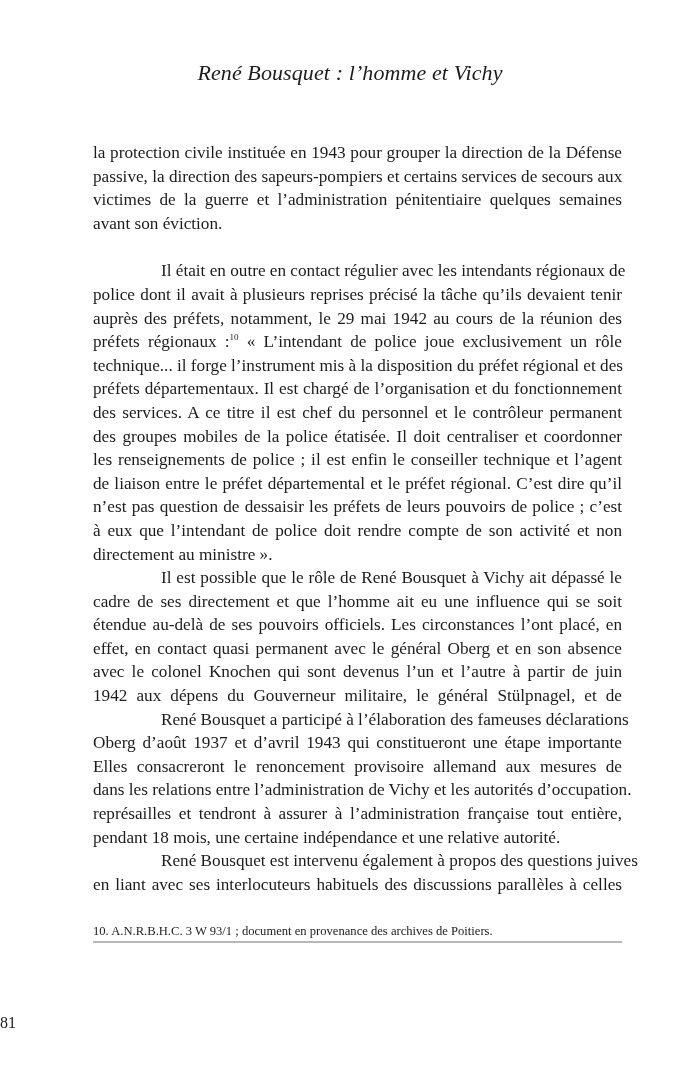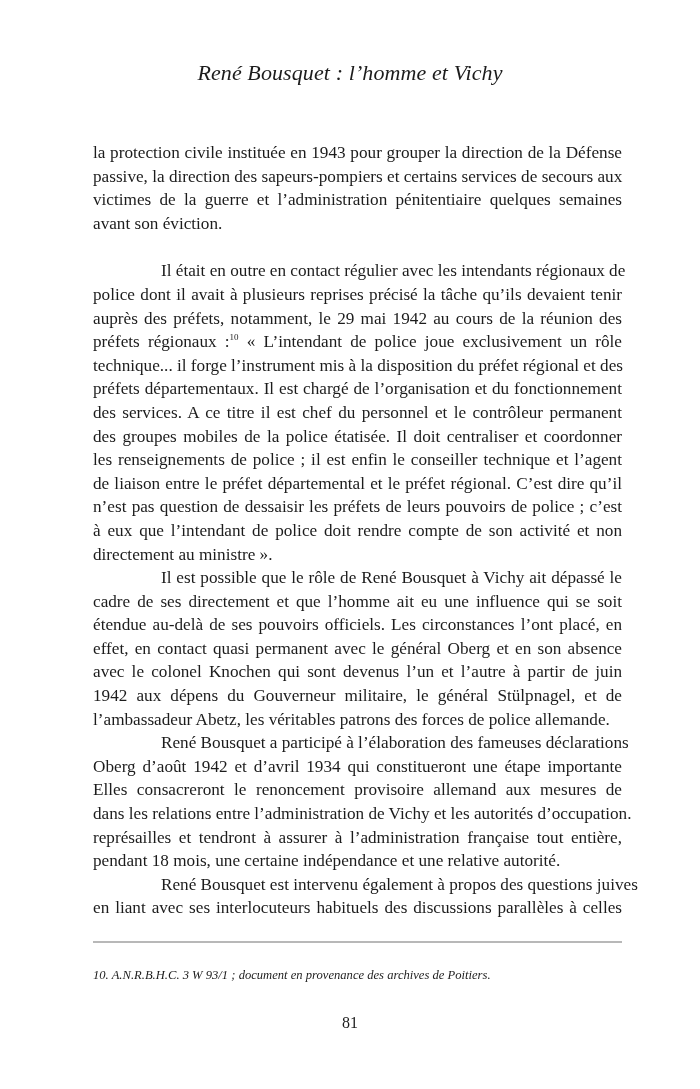--- a/index.html
+++ b/index.html
@@ -57,33 +57,32 @@
     .footnote-rule {
       position: absolute;
       top: 941px;
       left: 93px;
       width: 529px;
       height: 2px;
       background: #b8b8b8;
     }
     .footnote {
       position: absolute;
-      top: 967px;
+      top: 923px;
       left: 93px;
       width: 529px;
-      font-style: italic;
       font-size: 12.6px;
       line-height: 16px;
     }
     .page-number {
       position: absolute;
       top: 1014px;
       left: 0;
       width: 700px;
-      text-align: center;
+      text-align: left;
       font-size: 16px;
     }
   </style>
 </head>
 <body>
 
 <div class="running-head">René Bousquet : l’homme et Vichy</div>
 
 <div class="body-text">
 
@@ -112,26 +111,25 @@
     <span class="line last">directement au ministre ».</span>
   </div>
 
   <div>
     <span class="line indent">Il est possible que le rôle de René Bousquet à Vichy ait dépassé le</span>
     <span class="line">cadre de ses directement et que l’homme ait eu une influence qui se soit</span>
     <span class="line">étendue au-delà de ses pouvoirs officiels. Les circonstances l’ont placé, en</span>
     <span class="line">effet, en contact quasi permanent avec le général Oberg et en son absence</span>
     <span class="line">avec le colonel Knochen qui sont devenus l’un et l’autre à partir de juin</span>
     <span class="line">1942 aux dépens du Gouverneur militaire, le général Stülpnagel, et de</span>
-    <span class="line last">l’ambassadeur Abetz, les véritables patrons des forces de police allemande.</span>
   </div>
 
   <div>
     <span class="line indent">René Bousquet a participé à l’élaboration des fameuses déclarations</span>
-    <span class="line">Oberg d’août 1942 et d’avril 1934 qui constitueront une étape importante</span>
+    <span class="line">Oberg d’août 1937 et d’avril 1943 qui constitueront une étape importante</span>
     <span class="line">Elles consacreront le renoncement provisoire allemand aux mesures de</span>
     <span class="line">dans les relations entre l’administration de Vichy et les autorités d’occupation.</span>
     <span class="line">représailles et tendront à assurer à l’administration française tout entière,</span>
     <span class="line last">pendant 18 mois, une certaine indépendance et une relative autorité.</span>
   </div>
 
   <div>
     <span class="line indent">René Bousquet est intervenu également à propos des questions juives</span>
     <span class="line">en liant avec ses interlocuteurs habituels des discussions parallèles à celles</span>
   </div>

